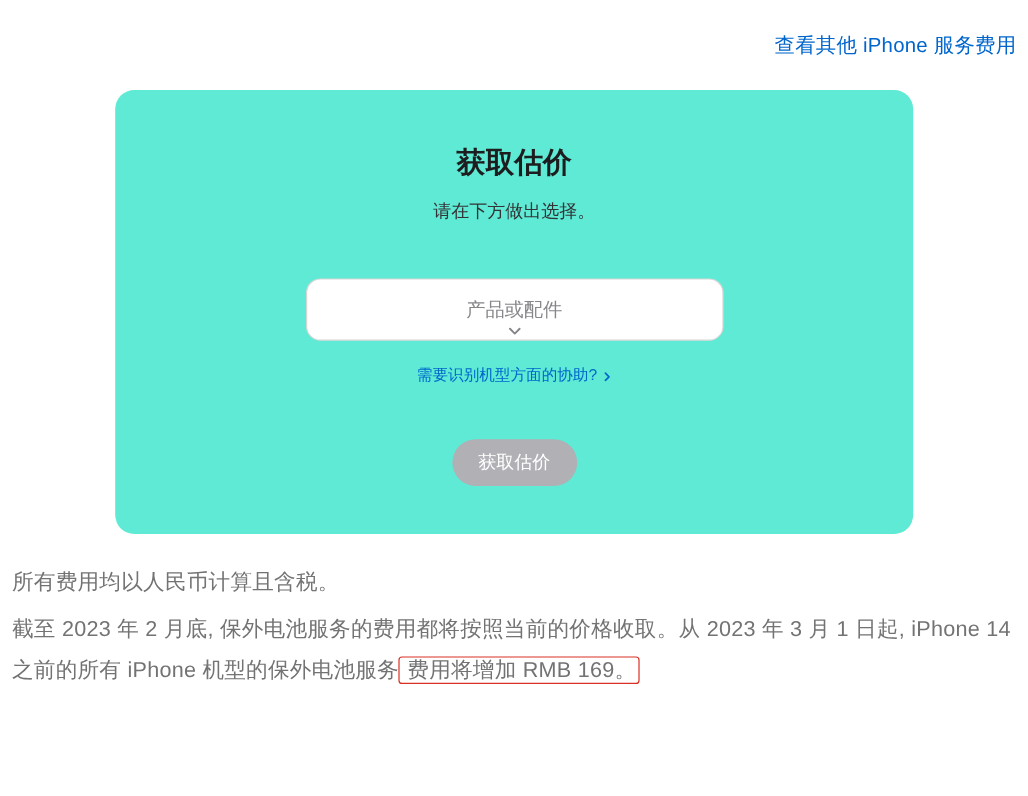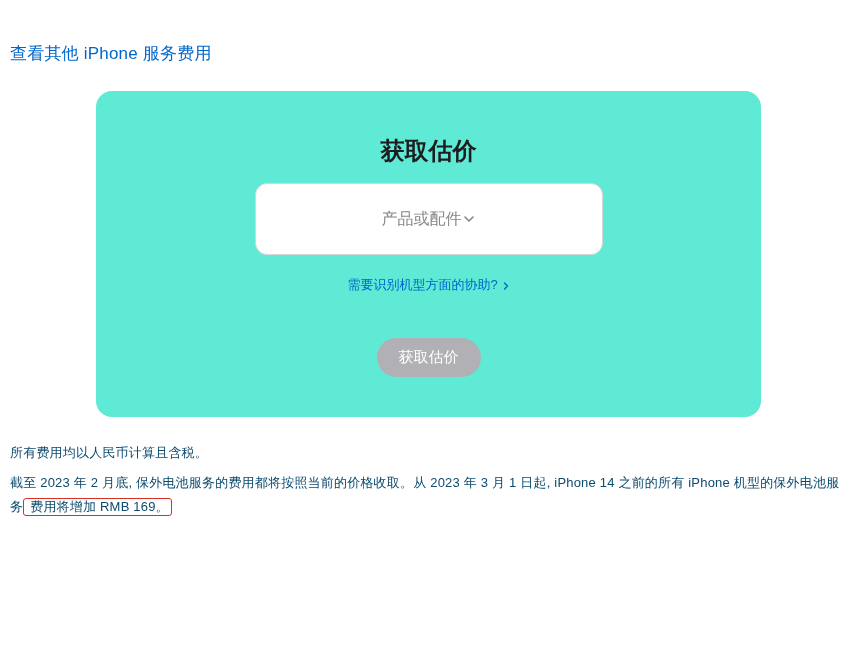--- a/index.html
+++ b/index.html
@@ -9,22 +9,22 @@
     width: 857px;
     height: 663px;
     overflow: hidden;
     color: #1d1d1f;
   }
   .page {
     width: 100%;
     padding: 0 10px;
   }
   .top-link {
-    text-align: left;
-    padding: 42px 0 26px 0;
+    text-align: right;
+    padding: 26px 0 26px 0;
   }
   .top-link a {
     font-size: 17px;
     color: #0066cc;
     text-decoration: none;
     letter-spacing: 0.2px;
   }
   .card {
     background: #5eead4;
     border-radius: 16px;
@@ -40,30 +40,31 @@
     margin-bottom: 16px;
   }
   .card-sub {
     font-size: 15px;
     color: #333336;
     margin-bottom: 46px;
   }
   .select-box {
     position: relative;
     width: 348px;
-    height: 72px;
+    height: 52px;
     margin: 0 auto 20px auto;
     background: #ffffff;
     border: 1px solid #d6d6d6;
     border-radius: 12px;
     display: flex;
     align-items: center;
     padding: 0 18px;
     cursor: pointer;
-    justify-content: center;
+    justify-content: flex-end;
+    flex-direction: column;
   }
   .select-placeholder {
     font-size: 16px;
     color: #86868b;
   }
   .chev {
     width: 14px;
     height: 14px;
     display: inline-flex;
     align-items: center;
@@ -90,22 +91,22 @@
     font-size: 15px;
     font-weight: 400;
     padding: 10px 22px;
     border: none;
     border-radius: 22px;
     cursor: pointer;
   }
   .footnotes {
     width: 100%;
     padding: 24px 0 0 0;
-    font-size: 13px;
-    color: #0c4a6e;
+    font-size: 18px;
+    color: #737373;
     line-height: 1.85;
     letter-spacing: 0.2px;
   }
   .footnotes p { margin-bottom: 6px; }
   .hl {
     border: 1.6px solid #d93025;
     border-radius: 3px;
     padding: 0 2px 1px 6px;
     display: inline;
   }
@@ -114,20 +115,21 @@
 <body>
 
 <div class="page">
 
   <div class="top-link">
     <a href="#">查看其他 iPhone 服务费用</a>
   </div>
 
   <div class="card">
     <h2 class="card-title">获取估价</h2>
+    <div class="card-sub">请在下方做出选择。</div>
 
     <div class="select-box">
       <span class="select-placeholder">产品或配件</span>
       <span class="chev">
         <svg viewBox="0 0 12 12" fill="none">
             <path d="M2 4l4 4 4-4" stroke="#86868b" stroke-width="1.6" stroke-linecap="round" stroke-linejoin="round"></path>
           </svg>
       </span>
     </div>
 

